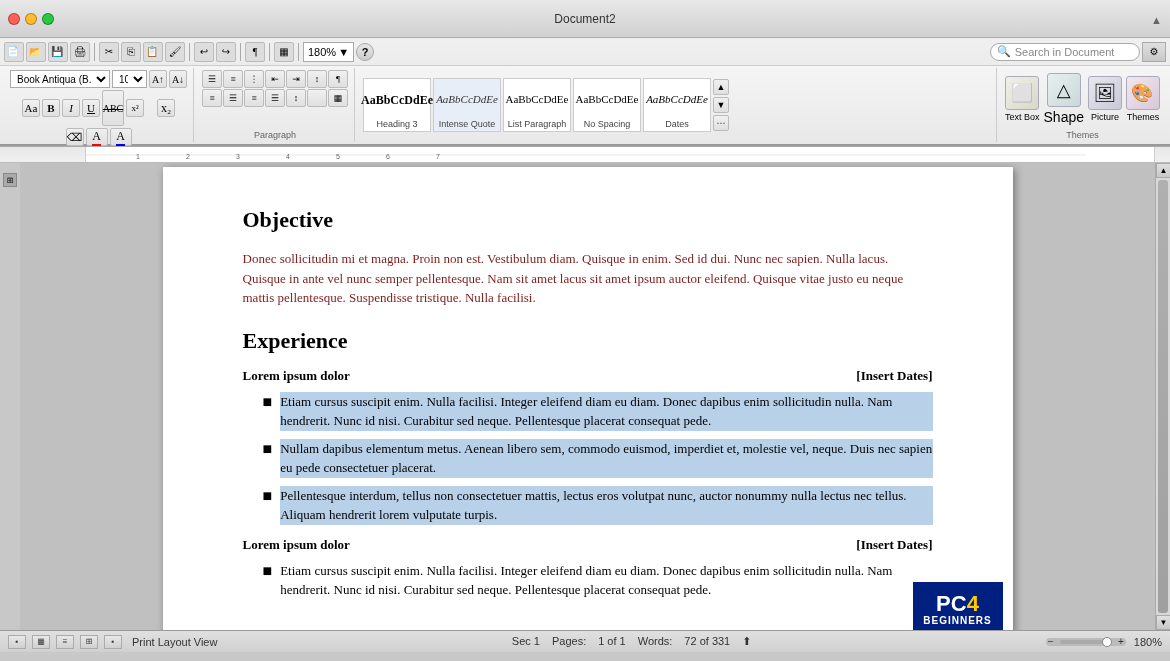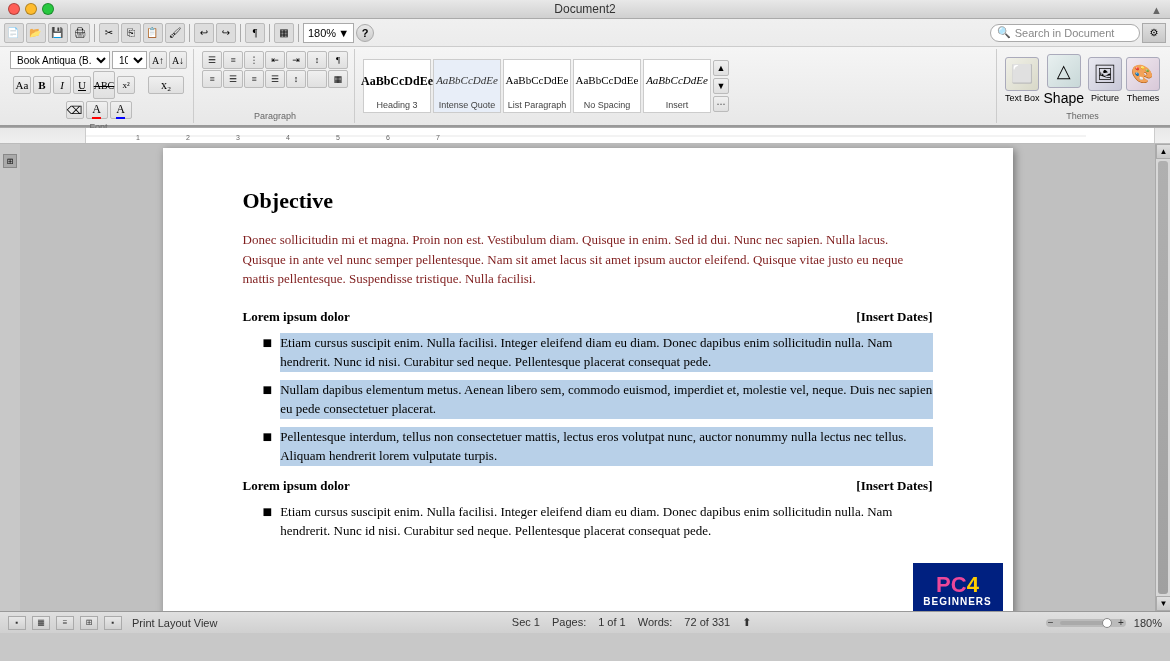--- a/index.html
+++ b/index.html
@@ -1,21 +1,21 @@
 <!DOCTYPE html>
 <html><head>
   <meta charset="utf-8">
   <style>
     * { margin: 0; padding: 0; box-sizing: border-box; }
     body { font-family: 'Times New Roman', serif; background: #c8c8c8; width: 1170px; height: 661px; overflow: hidden; }
 
     
     .title-bar {
       background: linear-gradient(to bottom, #e8e8e8, #d0d0d0);
-      height: 19px;
+      height: 38px;
       display: flex;
       align-items: center;
       justify-content: center;
       border-bottom: 1px solid #aaa;
       position: relative;
     }
     .title-bar-buttons {
       position: absolute;
       left: 8px;
       display: flex;
@@ -363,21 +363,21 @@
       height: 55px;
       background: #002080;
       display: flex;
       flex-direction: column;
       align-items: center;
       justify-content: center;
       color: white;
       font-family: Arial, sans-serif;
       font-weight: bold;
     }
-    .pc4-pc { font-size: 22px; color: #ec4899; line-height: 1; }
+    .pc4-pc { font-size: 22px; color: #ffffff; line-height: 1; }
     .pc4-4 { color: #ffcc00; }
     .pc4-beginners { font-size: 10px; color: white; letter-spacing: 1px; }
     .fmt-btn {
       width: 22px; height: 22px;
       background: linear-gradient(to bottom, #f0f0f0, #e0e0e0);
       border: 1px solid #bbb;
       border-radius: 2px;
       display: flex;
       align-items: center;
       justify-content: center;
@@ -450,23 +450,23 @@
             <option>10</option>
           </select>
           <div class="fmt-btn" style="width:18px;height:18px;font-size:10px;">A↑</div>
           <div class="fmt-btn" style="width:18px;height:18px;font-size:10px;">A↓</div>
         </div>
         <div class="font-row">
           <div class="fmt-btn" style="width:18px;height:18px;">Aa</div>
           <div class="fmt-btn fmt-b" style="width:18px;height:18px;">B</div>
           <div class="fmt-btn fmt-i" style="width:18px;height:18px;">I</div>
           <div class="fmt-btn fmt-u" style="width:18px;height:18px;">U</div>
-          <div class="fmt-btn" style="width:22px;height:28px;text-decoration:line-through;font-size:10px;">ABC</div>
+          <div class="fmt-btn" style="width:22px;height:36px;text-decoration:line-through;font-size:10px;">ABC</div>
           <div class="fmt-btn" style="width:18px;height:18px;font-size:9px;">x²</div>
-          <div class="fmt-btn" style="width:36px;height:18px;font-size:12px;margin-left:11px;">x₂</div>
+          <div class="fmt-btn" style="width:18px;height:18px;font-size:12px;margin-left:11px;">x₂</div>
         </div>
         <div class="font-row">
           <div class="fmt-btn" style="width:18px;height:18px;">⌫</div>
           <div class="fmt-btn" style="width:22px;height:18px;">
             <span style="font-family:serif;font-size:12px;border-bottom:2px solid red;">A</span>
           </div>
           <div class="fmt-btn" style="width:22px;height:18px;">
             <span style="font-family:serif;font-size:12px;border-bottom:2px solid blue;">A</span>
           </div>
         </div>
@@ -511,21 +511,21 @@
         <div class="style-swatch">
           <div class="style-swatch-preview">AaBbCcDdEe</div>
           <div class="style-swatch-label">List Paragraph</div>
         </div>
         <div class="style-swatch">
           <div class="style-swatch-preview">AaBbCcDdEe</div>
           <div class="style-swatch-label">No Spacing</div>
         </div>
         <div class="style-swatch">
           <div class="style-swatch-preview" style="font-style:italic;">AaBbCcDdEe</div>
-          <div class="style-swatch-label">Insert</div>
+          <div class="style-swatch-label">Dates</div>
         </div>
         <div style="display:flex;flex-direction:column;justify-content:center;gap:2px;">
           <div class="fmt-btn" style="width:16px;height:16px;font-size:9px;">▲</div>
           <div class="fmt-btn" style="width:16px;height:16px;font-size:9px;">▼</div>
           <div class="fmt-btn" style="width:16px;height:16px;font-size:9px;">⋯</div>
         </div>
       </div>
     </div>
 
     <div class="ribbon-group" style="min-width:150px;">
@@ -574,20 +574,21 @@
     <div class="left-sidebar-icon">⊞</div>
   </div>
 
   <div class="document-scroll">
     <div class="document-page">
 
       <div class="doc-heading">Objective</div>
 
       <div class="doc-paragraph">Donec sollicitudin mi et magna. Proin non est. Vestibulum diam. Quisque in enim. Sed id dui. Nunc nec sapien. Nulla lacus. Quisque in ante vel nunc semper pellentesque. Nam sit amet lacus sit amet ipsum auctor eleifend. Quisque vitae justo eu neque mattis pellentesque. Suspendisse tristique. Nulla facilisi.</div>
 
+      <div class="doc-experience-heading">Experience</div>
 
       <div class="doc-job-row">
         <span>Lorem ipsum dolor</span>
         <span>[Insert Dates]</span>
       </div>
       <ul class="doc-bullet-list">
         <li class="doc-bullet-item">
           <span class="bullet-marker">■</span>
           <span class="bullet-text-selected">Etiam cursus suscipit enim. Nulla facilisi. Integer eleifend diam eu diam. Donec dapibus enim sollicitudin nulla. Nam hendrerit. Nunc id nisi. Curabitur sed neque. Pellentesque placerat consequat pede.</span>
         </li>

